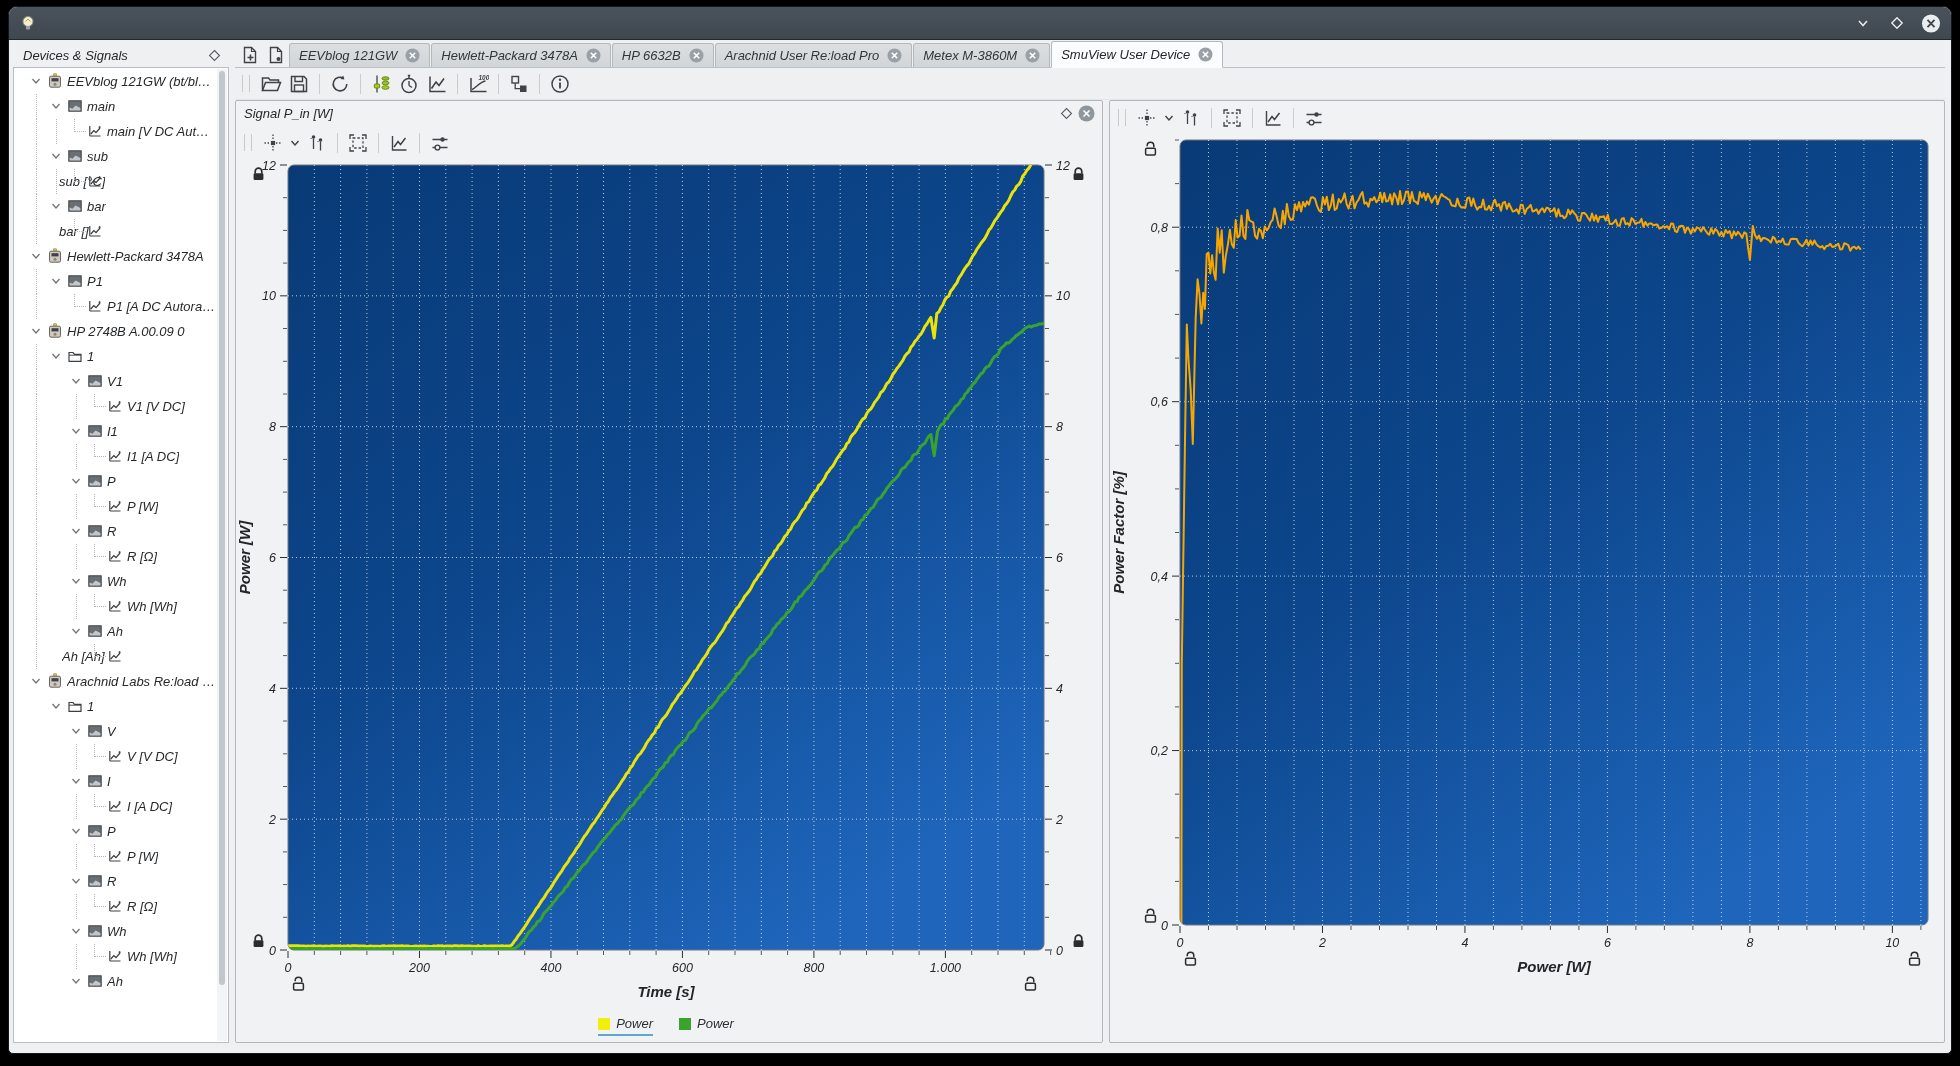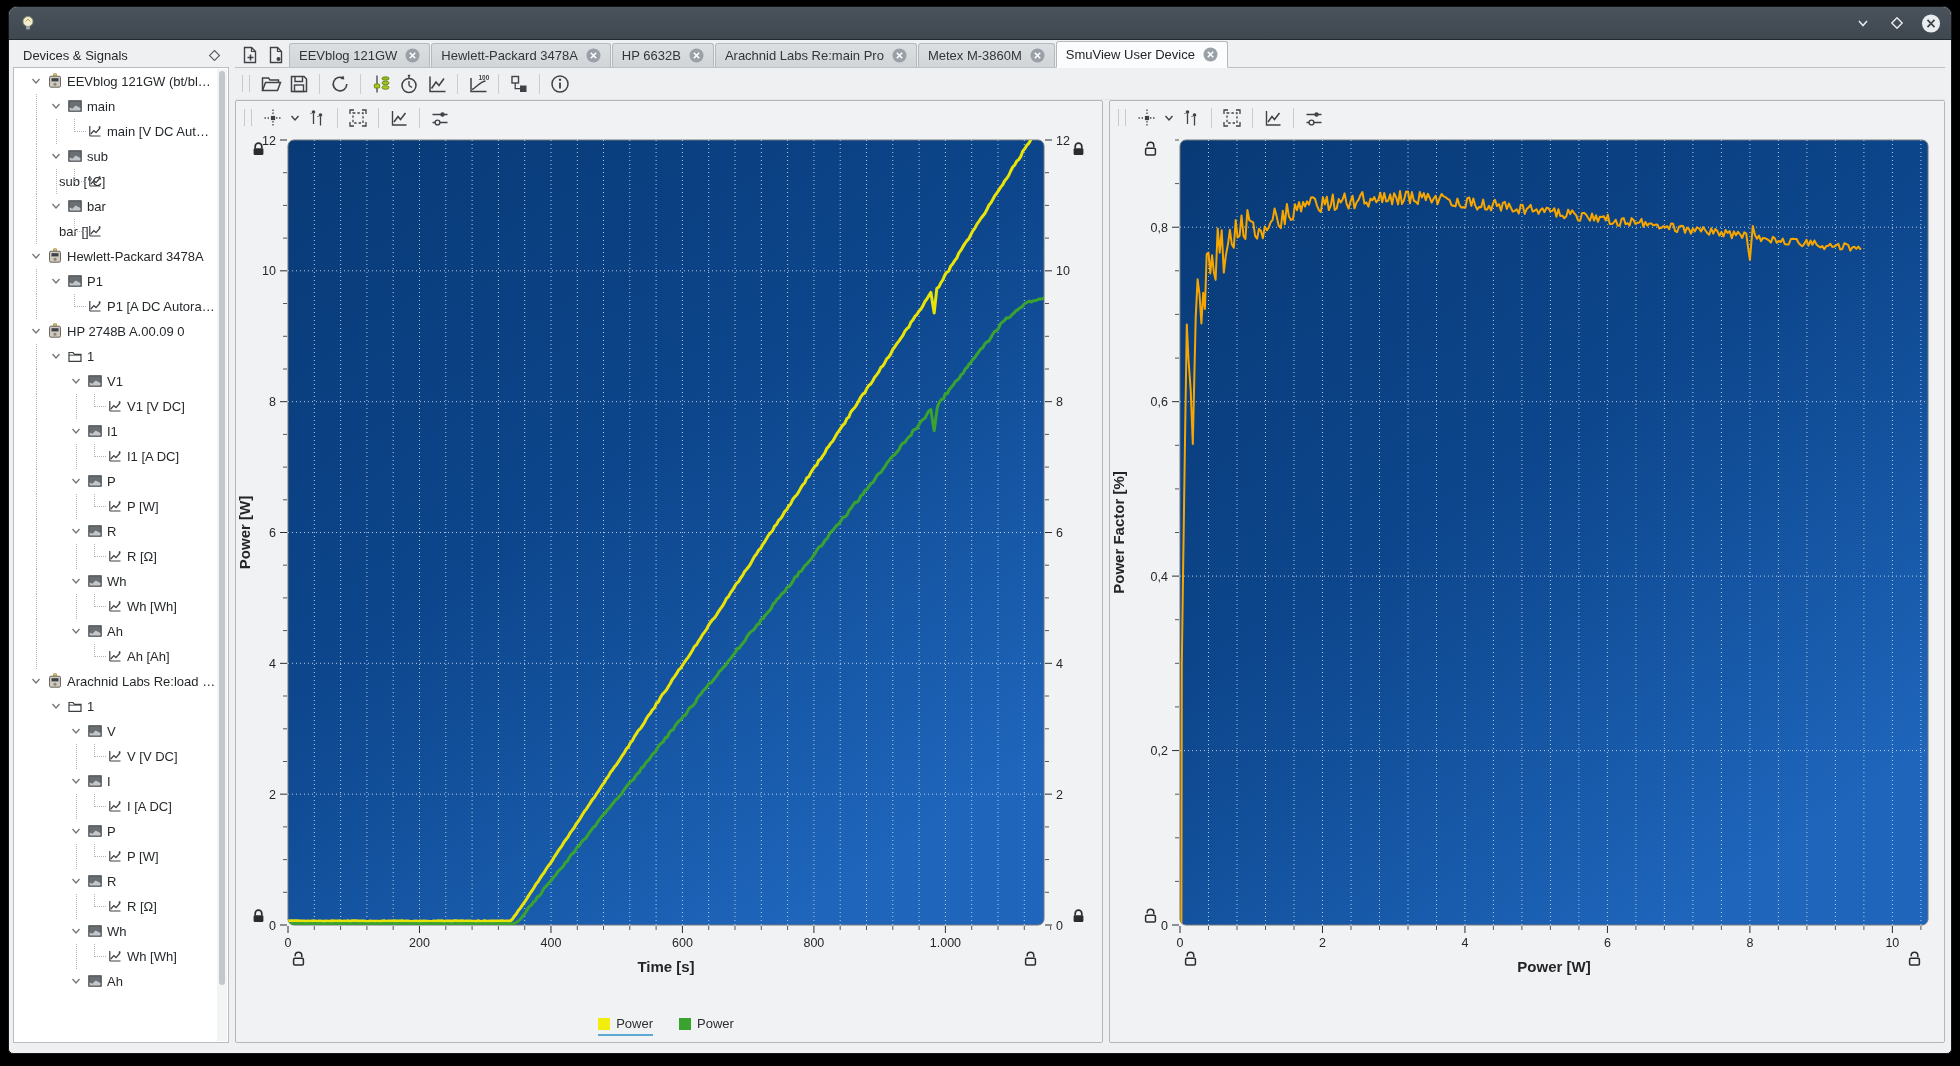--- a/index.html
+++ b/index.html
@@ -7,21 +7,21 @@
   .window{position:absolute;left:8px;top:6px;right:8px;bottom:12px;background:#eff0f1;
           border:1px solid #14171a;border-radius:9px 9px 5px 5px;overflow:hidden;
           box-shadow:0 3px 14px rgba(0,0,0,.8);}
   
   .titlebar{height:32px;background:linear-gradient(#4a535c,#3f474f);display:flex;align-items:center;
             padding:0 10px;position:relative;border-bottom:1px solid #23282c;}
   .titlebar .apptitle{position:absolute;left:0;right:0;text-align:center;color:#fcfcfc;font-size:13px;}
   .winbtns{margin-left:auto;display:flex;align-items:center;gap:14px;z-index:2;}
   .winbtn{width:20px;height:20px;display:flex;align-items:center;justify-content:center;cursor:pointer;}
   
-  .content{position:absolute;top:33px;left:0;right:0;bottom:0;}
+  .content{position:absolute;top:33px;left:0;right:0;bottom:0;font-style:italic;}
   .sidebar{position:absolute;left:4px;top:3px;width:216px;bottom:10px;display:flex;flex-direction:column;}
   .side-head{height:24px;display:flex;align-items:center;padding:0 8px 0 10px;font-size:13px;color:#26292c;}
   .side-head .sp{flex:1;}
   .treebox{flex:1;background:#fff;border:1px solid #b9bdc2;position:relative;overflow:hidden;}
   .tree{position:absolute;inset:1px 12px 1px 1px;}
   .trow{height:25px;display:flex;align-items:center;position:relative;font-size:13px;color:#26292c;white-space:nowrap;cursor:default;}
   .trow .lbl{margin-left:4px;overflow:hidden;text-overflow:ellipsis;}
   .guide{position:absolute;top:0;bottom:0;border-left:1px dotted #b2b6ba;}
   .corner{position:absolute;top:0;height:12px;width:11px;border-left:1px dotted #b2b6ba;border-bottom:1px dotted #b2b6ba;}
   .chev{position:absolute;top:5px;width:14px;height:14px;}
@@ -356,21 +356,21 @@
               <span class="lbl" style="margin-left:92px">Ah</span>
             </div>
             <div class="trow">
               <span class="guide" style="left:21px"></span>
               <span class="corner" style="left:79px"></span>
               <span class="ticon" style="left:92px"><svg width="16" height="16" viewBox="0 0 16 16">
                   <path d="M2.8,3 V13 M2.8,13 H13.5" fill="none" stroke="#3c4043" stroke-width="1.2"></path>
                   <path d="M3.8,11 L6.8,7.6 L9,9.6 L13,5" fill="none" stroke="#3c4043" stroke-width="1.3"></path>
                   <path d="M11.5,4.2 h2.2 M12.6,3.1 v2.2" stroke="#3c4043" stroke-width="0.9"></path>
                 </svg></span>
-              <span class="lbl" style="margin-left:112px">Ah [Ah]</span>
+              <span class="lbl" style="margin-left:47px">Ah [Ah]</span>
             </div>
             <div class="trow">
               <span class="chev" style="left:14px"><svg width="14" height="14" viewBox="0 0 14 14">
                   <polyline points="3.5,5 7,9 10.5,5" fill="none" stroke="#71767b" stroke-width="1.3"></polyline>
                 </svg></span>
               <span class="ticon" style="left:32px"><svg width="16" height="16" viewBox="0 0 16 16">
                   <rect x="6.7" y="0.8" width="2.6" height="2.4" fill="#e3c44c" stroke="#8d7a2f" stroke-width="0.6"></rect>
                   <rect x="2.5" y="3.2" width="11" height="11" rx="1.5" fill="#cfc9bf" stroke="#6b655c"></rect>
                   <rect x="4.5" y="5.2" width="7" height="3.2" fill="#3a4148"></rect>
                   <circle cx="8" cy="11.2" r="1.5" fill="#8b8377"></circle>
@@ -539,21 +539,21 @@
               </svg></span>
           </div>
           <div class="tab">
             <span>HP 6632B</span>
             <span class="tabclose"><svg width="15" height="15" viewBox="0 0 15 15">
                 <circle cx="7.5" cy="7.5" r="7" fill="#99a0a7"></circle>
                 <path d="M4.8,4.8 L10.2,10.2 M10.2,4.8 L4.8,10.2" stroke="#fff" stroke-width="1.6"></path>
               </svg></span>
           </div>
           <div class="tab">
-            <span>Arachnid Labs Re:main Pro</span>
+            <span>Arachnid User Re:load Pro</span>
             <span class="tabclose"><svg width="15" height="15" viewBox="0 0 15 15">
                 <circle cx="7.5" cy="7.5" r="7" fill="#99a0a7"></circle>
                 <path d="M4.8,4.8 L10.2,10.2 M10.2,4.8 L4.8,10.2" stroke="#fff" stroke-width="1.6"></path>
               </svg></span>
           </div>
           <div class="tab">
             <span>Metex M-3860M</span>
             <span class="tabclose"><svg width="15" height="15" viewBox="0 0 15 15">
                 <circle cx="7.5" cy="7.5" r="7" fill="#99a0a7"></circle>
                 <path d="M4.8,4.8 L10.2,10.2 M10.2,4.8 L4.8,10.2" stroke="#fff" stroke-width="1.6"></path>
@@ -649,20 +649,35 @@
               <svg width="22" height="22" viewBox="0 0 22 22">
                 <circle cx="11" cy="11" r="8" fill="none" stroke="#3f4347" stroke-width="1.5"></circle>
                 <rect x="10.1" y="9.5" width="1.8" height="6" fill="#3f4347"></rect>
                 <circle cx="11" cy="6.8" r="1.2" fill="#3f4347"></circle>
               </svg>
             </span>
           </span>
         </div>
       <div class="docks" id="docks">
           <div class="dock" style="flex: 0 0 866px;">
+            <div class="dock-head">
+              <span>Signal P_in [W]</span>
+              <span class="sp"></span>
+              <span class="dock-btn">
+                <svg width="13" height="13" viewBox="0 0 13 13">
+                  <path d="M6.5,1.5 L11.5,6.5 L6.5,11.5 L1.5,6.5 Z" fill="none" stroke="#5a6065" stroke-width="1.1"></path>
+                </svg>
+              </span>
+              <span class="dock-btn">
+                <svg width="17" height="17" viewBox="0 0 17 17">
+                  <circle cx="8.5" cy="8.5" r="8" fill="#8f969c"></circle>
+                  <path d="M5.5,5.5 L11.5,11.5 M11.5,5.5 L5.5,11.5" stroke="#fff" stroke-width="1.7"></path>
+                </svg>
+              </span>
+            </div>
             <div class="ptoolbar">
               <span class="grip"></span>
               <span class="tbtn">
                 <span style="display:flex">
                   <svg width="20" height="20" viewBox="0 0 20 20">
                     <path d="M10,1.5 V7 M10,13 V18.5 M1.5,10 H7 M13,10 H18.5" stroke="#3f4347" stroke-width="1.3" stroke-dasharray="1.4,1.7"></path>
                     <rect x="7.9" y="7.9" width="4.2" height="4.2" fill="#3f4347"></rect>
                   </svg>
                 </span>
               </span>

